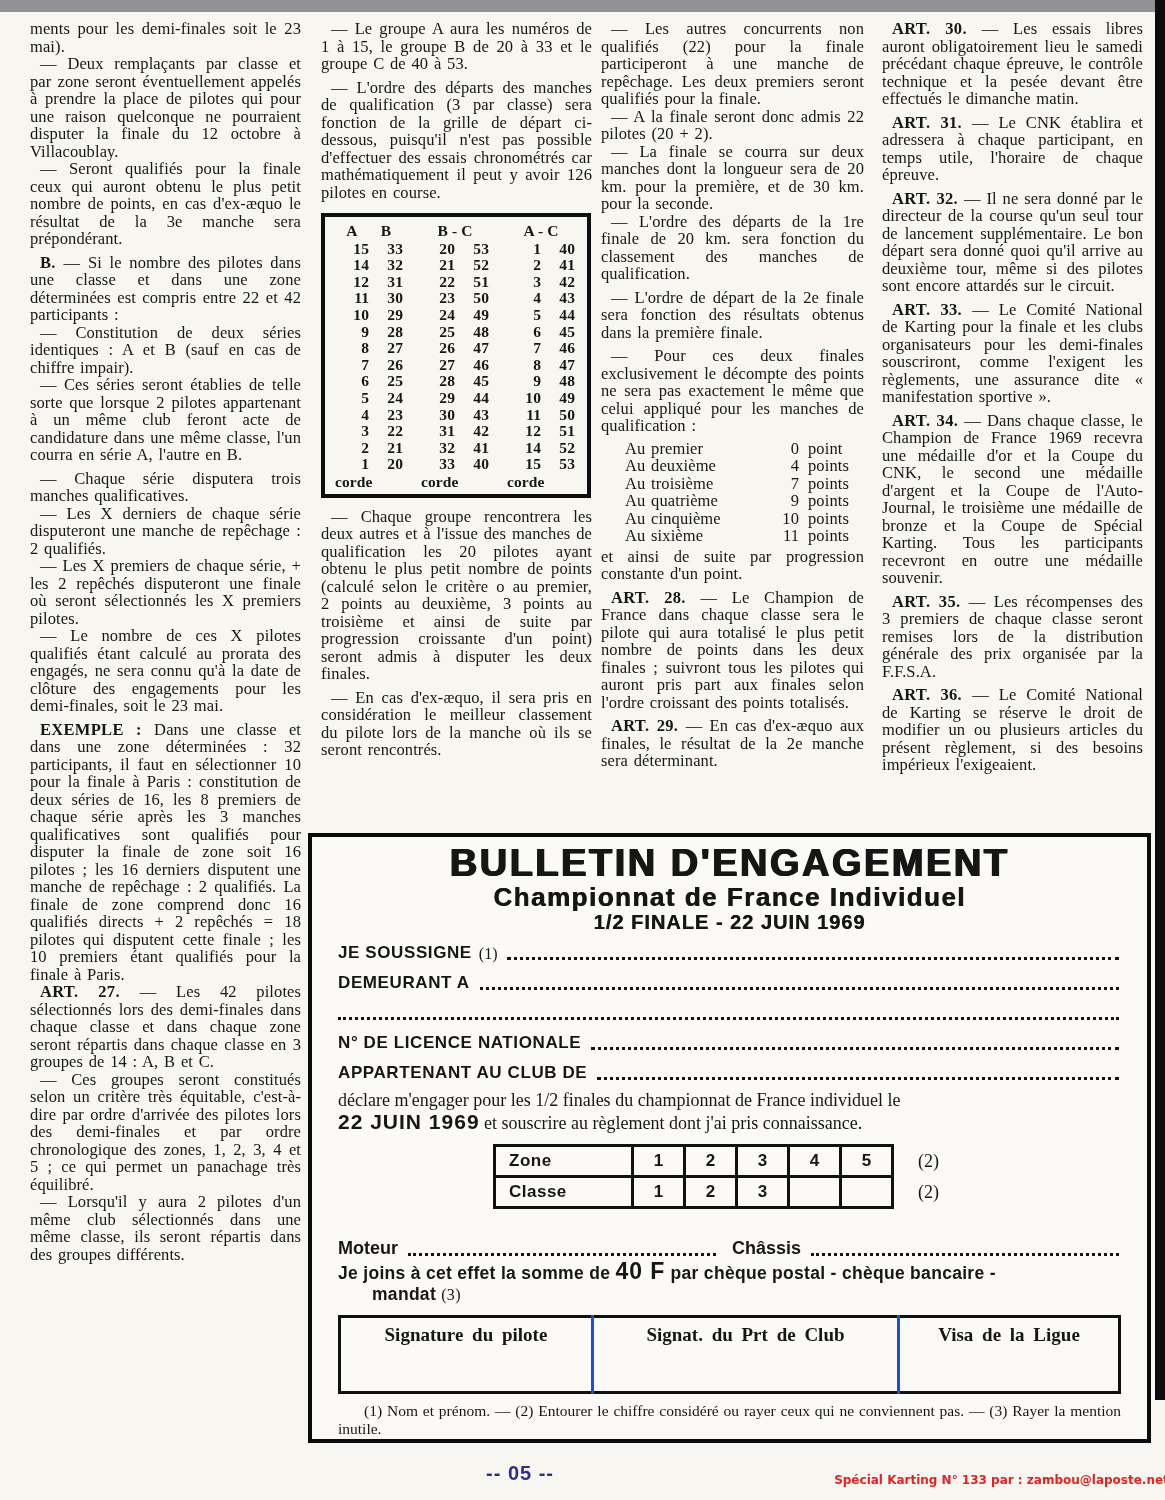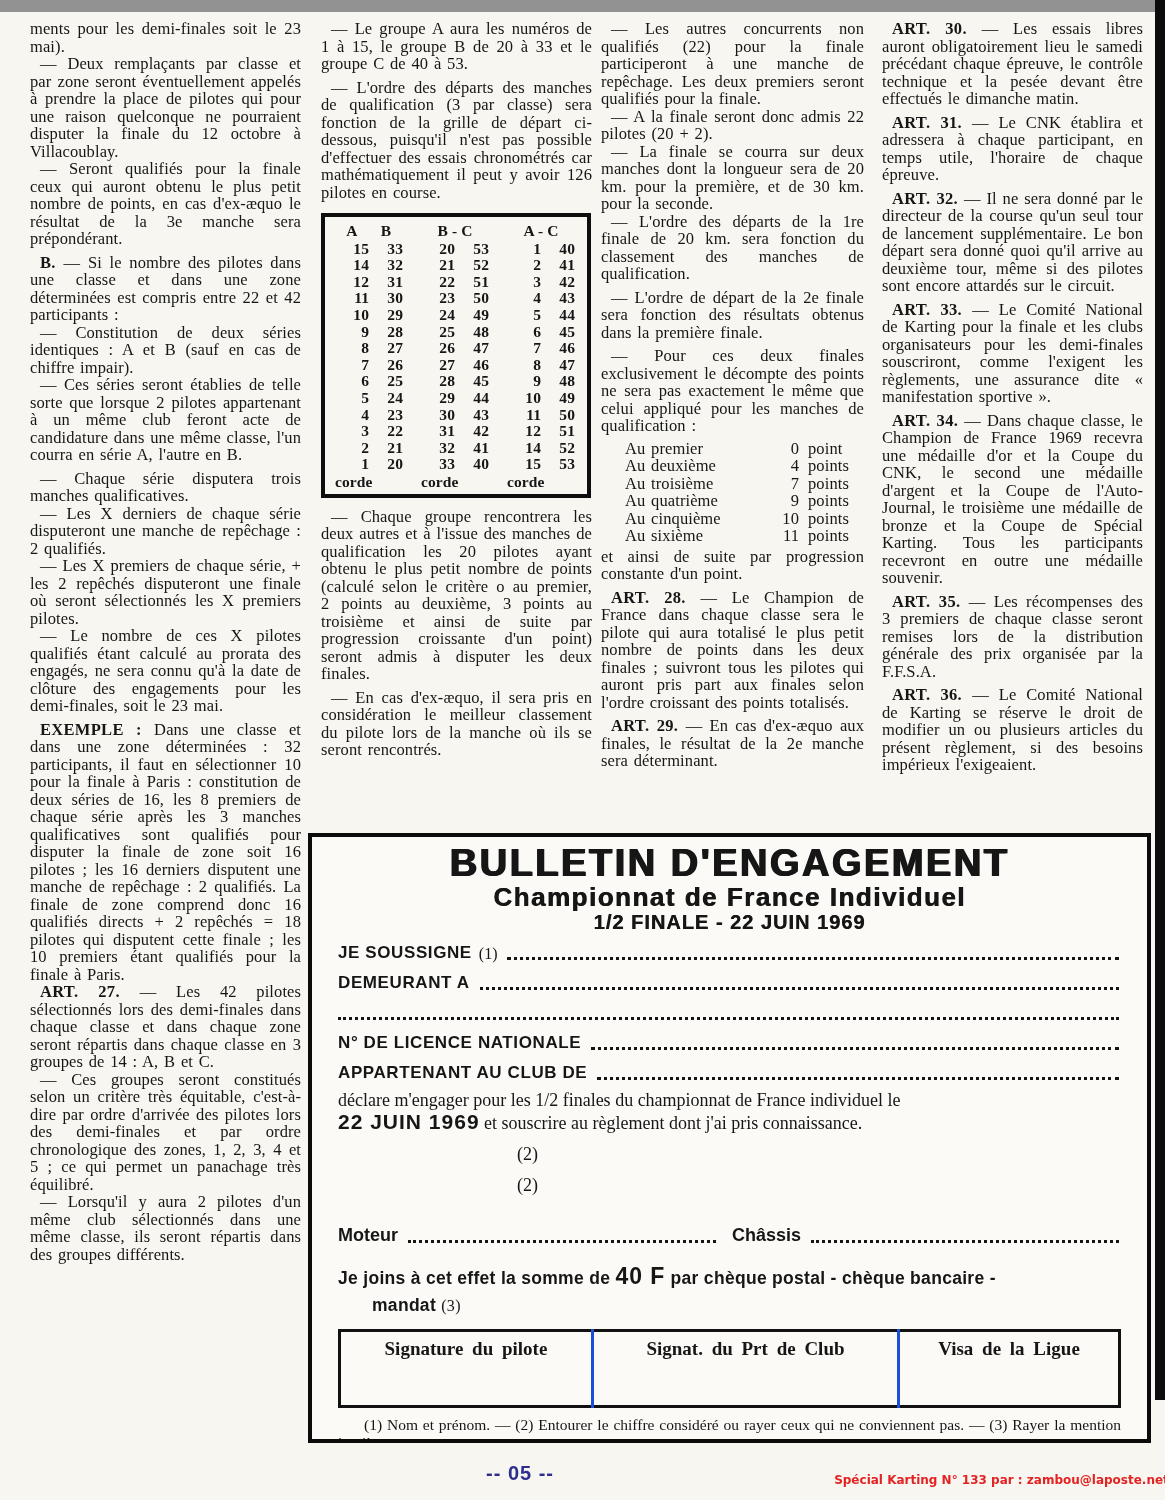--- a/index.html
+++ b/index.html
@@ -64,22 +64,22 @@
           font-family:"Liberation Sans",sans-serif;font-weight:bold;font-size:17px;}
   .ztable td{height:28px;padding:0;}
   .zlabel{width:122px;padding-left:13px !important;text-align:left;letter-spacing:0.5px;}
   .zcell{width:49px;text-align:center;border-left:3px solid #111;}
   .ztable tr + tr td{border-top:3px solid #111;}
   .znotes{display:flex;flex-direction:column;justify-content:space-between;height:52px;
           margin-left:24px;font-size:18px;}
   .mline{display:flex;align-items:flex-end;margin-top:28px;height:22px;
          font-family:"Liberation Sans",sans-serif;font-weight:bold;font-size:18px;}
   .mline .mid{margin-left:14px;}
-  .fee{margin:17px 0 0;font-family:"Liberation Sans",sans-serif;font-weight:bold;
-       font-size:17.5px;line-height:27px;letter-spacing:0.3px;}
+  .fee{margin:2px 0 0;font-family:"Liberation Sans",sans-serif;font-weight:bold;
+       font-size:17.5px;line-height:21px;letter-spacing:0.3px;}
   .fee .amt{font-size:23px;letter-spacing:1px;}
   .fee .mandat{margin-left:34px;}
   .fee .fnote3{font-family:"Liberation Serif",serif;font-weight:normal;font-size:16px;}
   .sigtable{width:100%;border-collapse:collapse;border:3px solid #111;margin-top:10px;}
   .sigtable td{border-left:3px solid #1d4ed8;height:66px;vertical-align:top;text-align:center;
                font-size:19px;font-weight:bold;padding-top:6px;word-spacing:4px;}
   .sigtable td:first-child{border-left:none;}
   .fnotes{margin:8px 0 0;font-size:15.5px;line-height:18px;text-indent:26px;text-align:justify;}
   .return{margin:2px 0 0 60px;font-family:"Liberation Sans",sans-serif;font-size:21px;line-height:24px;}
   .return b{font-size:22px;letter-spacing:0.5px;}
@@ -399,20 +399,40 @@
       <span class="fdots"></span>
     </div>
 
     <p class="decl">
       <span>déclare m'engager pour les 1/2 finales du championnat de France individuel le</span><br>
       <b>22 JUIN 1969</b>
       <span>et souscrire au règlement dont j'ai pris connaissance.</span>
     </p>
 
     <div class="ztwrap">
+      <table class="ztable">
+        <tbody id="ztbody">
+            <tr>
+              <td class="zlabel">Zone</td>
+              <td class="zcell">1</td>
+              <td class="zcell">2</td>
+              <td class="zcell">3</td>
+              <td class="zcell">4</td>
+              <td class="zcell">5</td>
+            </tr>
+            <tr>
+              <td class="zlabel">Classe</td>
+              <td class="zcell">1</td>
+              <td class="zcell">2</td>
+              <td class="zcell">3</td>
+              <td class="zcell"></td>
+              <td class="zcell"></td>
+            </tr>
+          </tbody>
+      </table>
       <div class="znotes" id="znotes">
           <span>(2)</span>
           <span>(2)</span>
         </div>
     </div>
 
     <div class="mline">
       <span>Moteur</span>
       <span class="fdots"></span>
       <span class="mid">Châssis</span>

